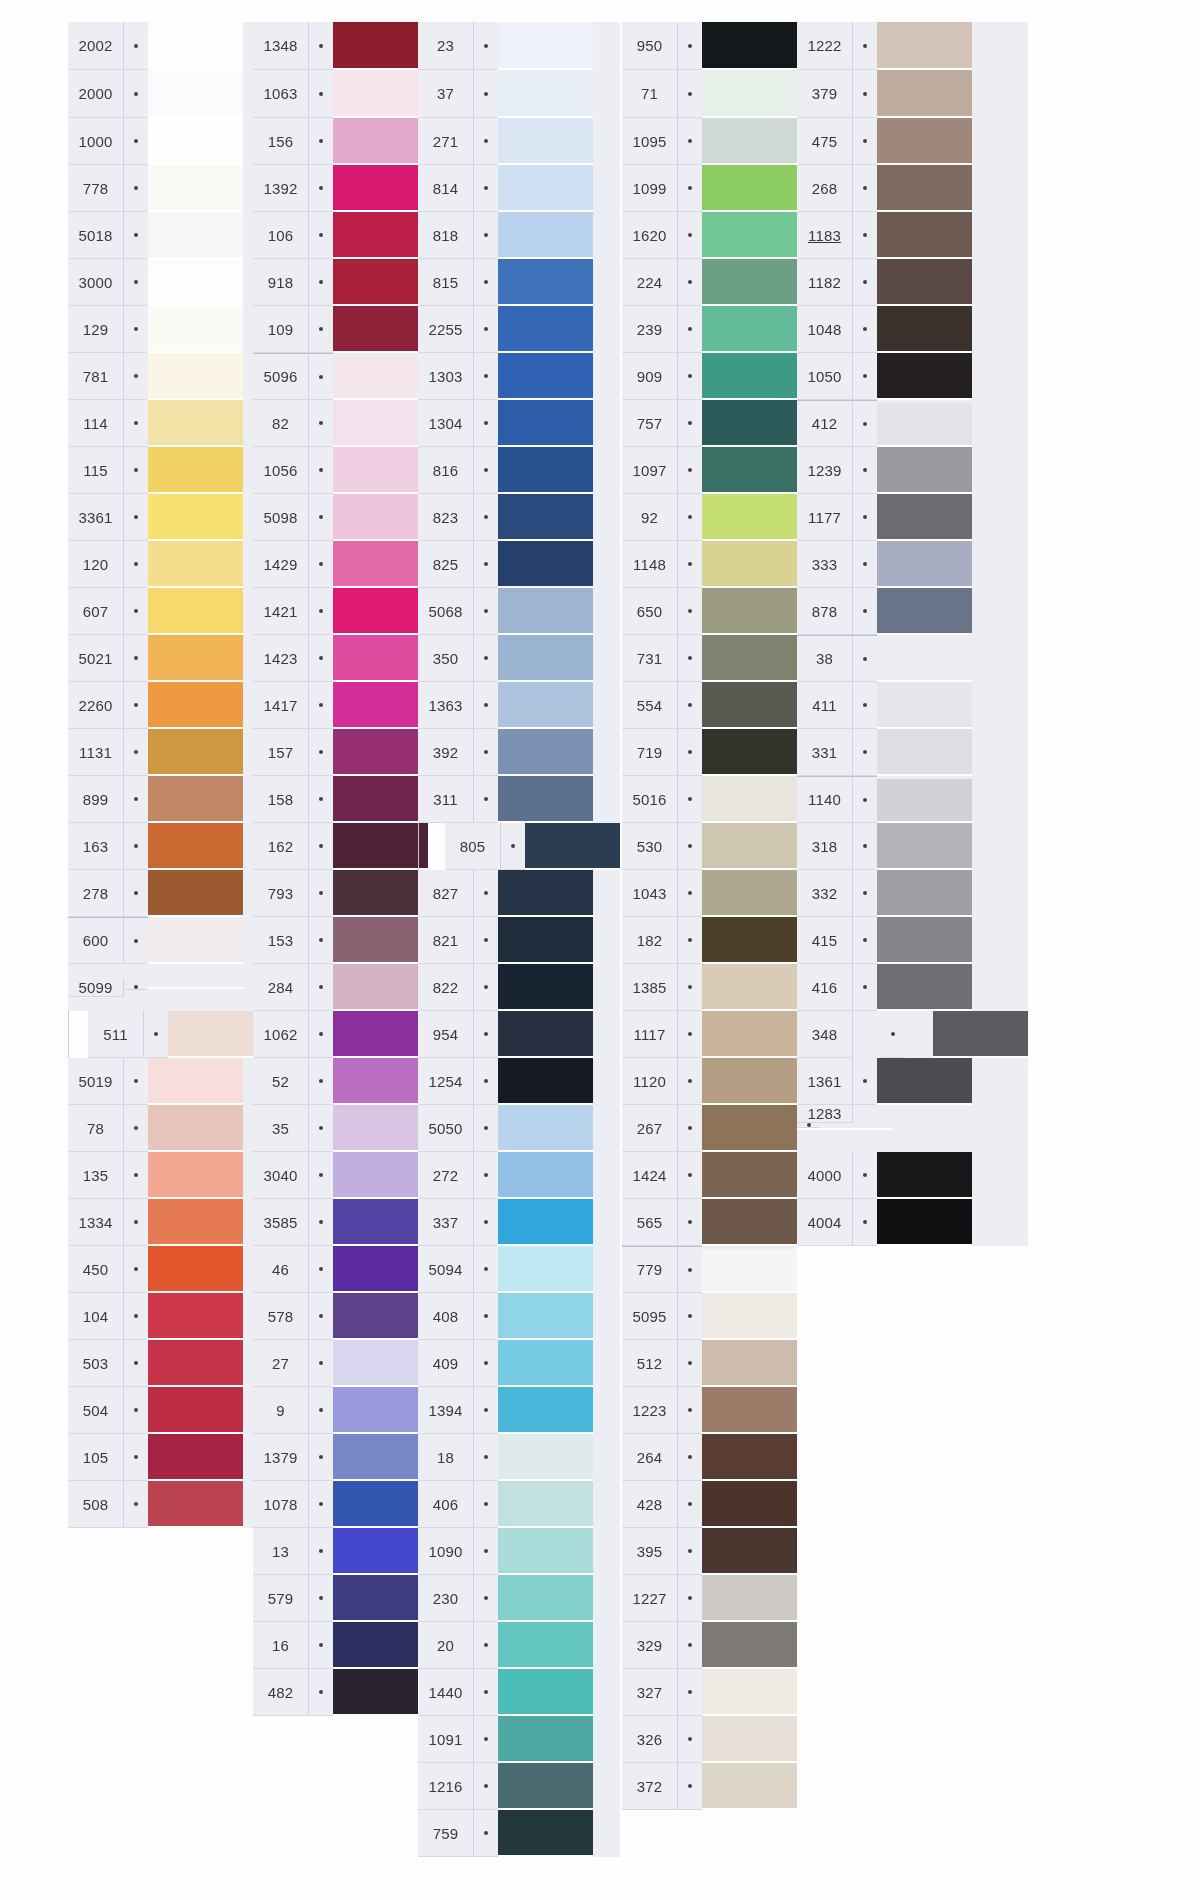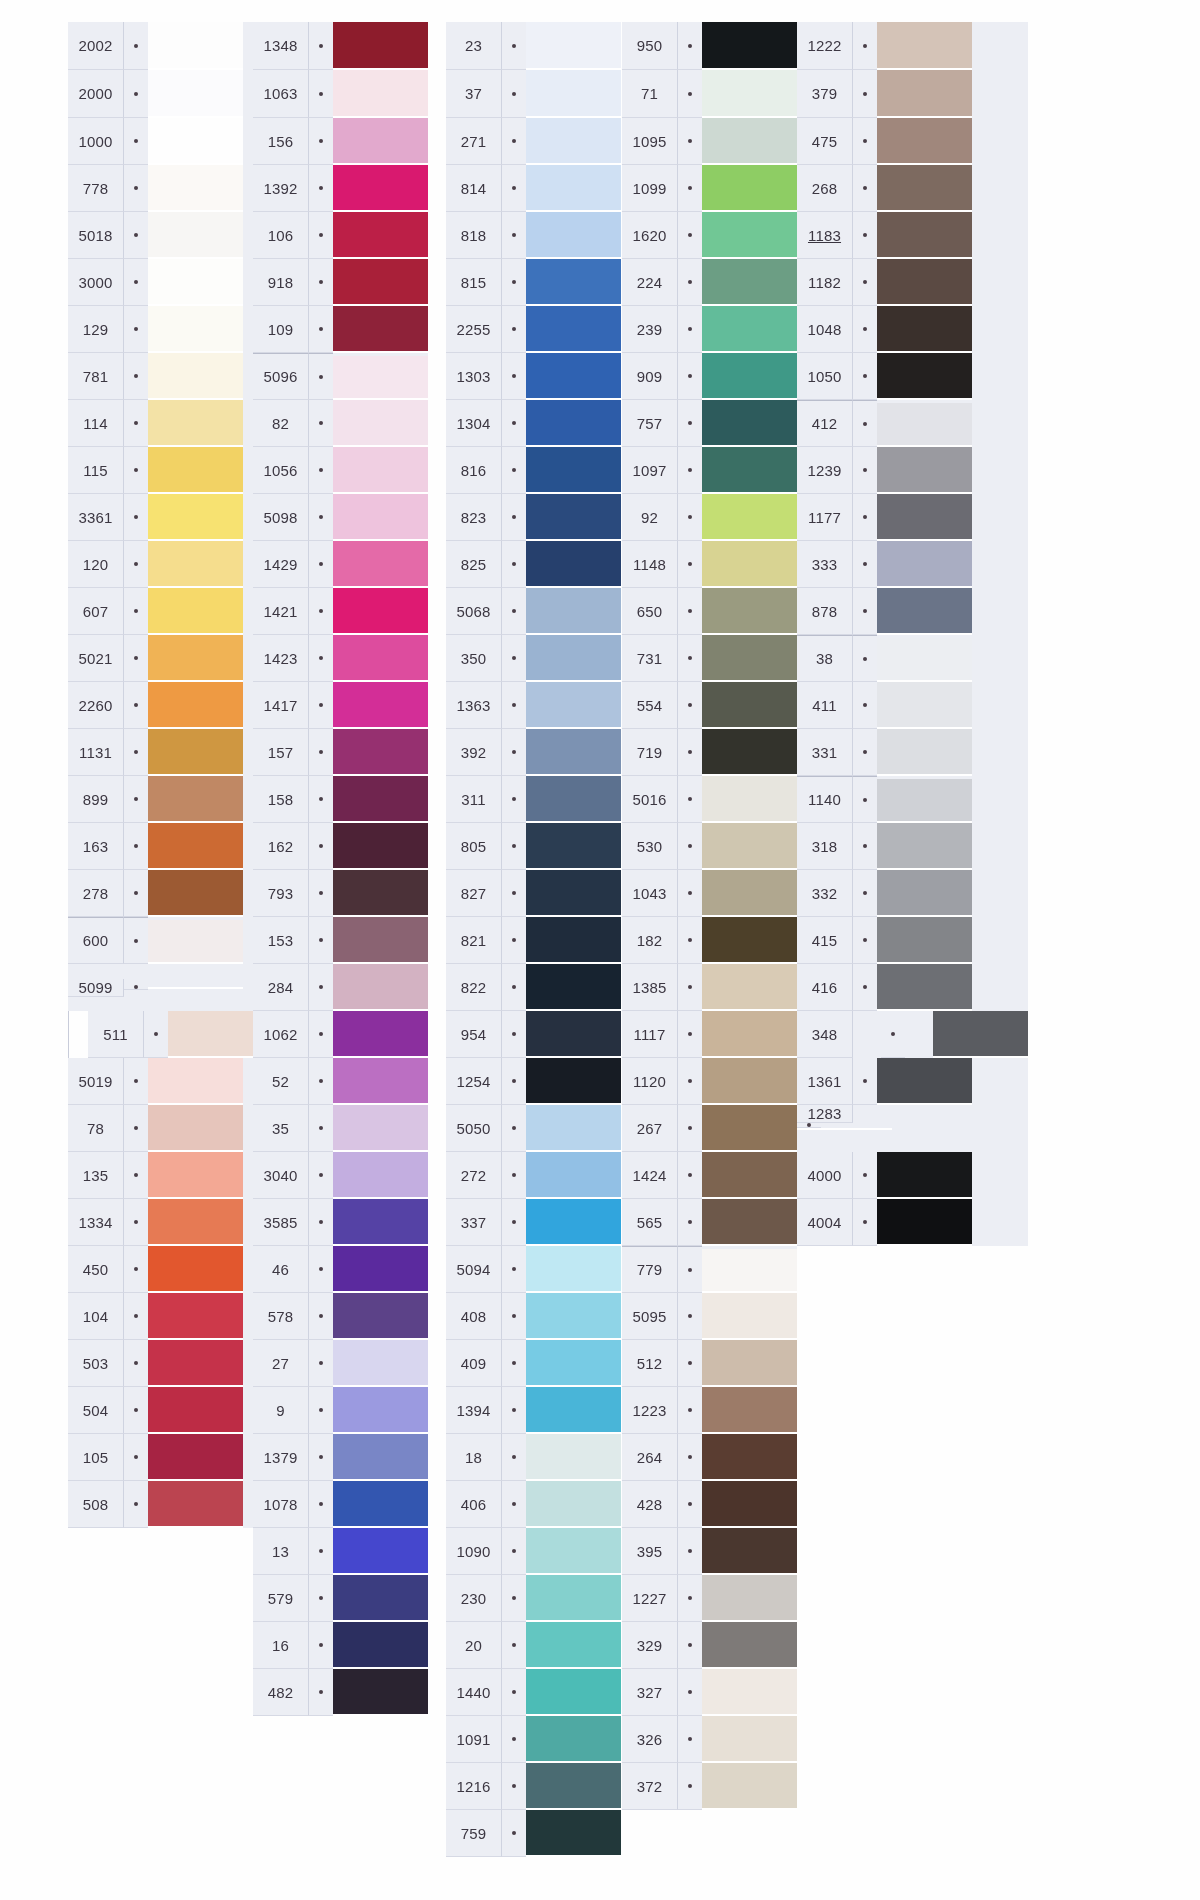--- a/index.html
+++ b/index.html
@@ -530,21 +530,21 @@
         <div class="swatch" style="background: rgb(44, 47, 96);"></div>
       </div>
       <div class="row" style="height: 47px;">
         <div class="numcell">482</div>
         <div class="dotcell">
           <i></i>
         </div>
         <div class="swatch" style="background: rgb(42, 35, 48);"></div>
       </div>
     </div>
-    <div class="col" style="left: 446px;">
+    <div class="col" style="left: 418px;">
       <div class="col-edge"></div>
       <div class="row" style="height: 48px;">
         <div class="numcell">23</div>
         <div class="dotcell">
           <i></i>
         </div>
         <div class="swatch" style="background: rgb(238, 241, 248);"></div>
       </div>
       <div class="row" style="height: 48px;">
         <div class="numcell">37</div>
@@ -651,21 +651,21 @@
         </div>
         <div class="swatch" style="background: rgb(124, 146, 178);"></div>
       </div>
       <div class="row" style="height: 47px;">
         <div class="numcell">311</div>
         <div class="dotcell">
           <i></i>
         </div>
         <div class="swatch" style="background: rgb(92, 113, 143);"></div>
       </div>
-      <div class="row" style="height: 47px;">
+      <div class="row" style="height: 47px; margin-left: 27px;">
         <div class="numcell">805</div>
         <div class="dotcell">
           <i></i>
         </div>
         <div class="swatch" style="background: rgb(43, 61, 82);"></div>
       </div>
       <div class="row" style="height: 47px;">
         <div class="numcell">827</div>
         <div class="dotcell">
           <i></i>

